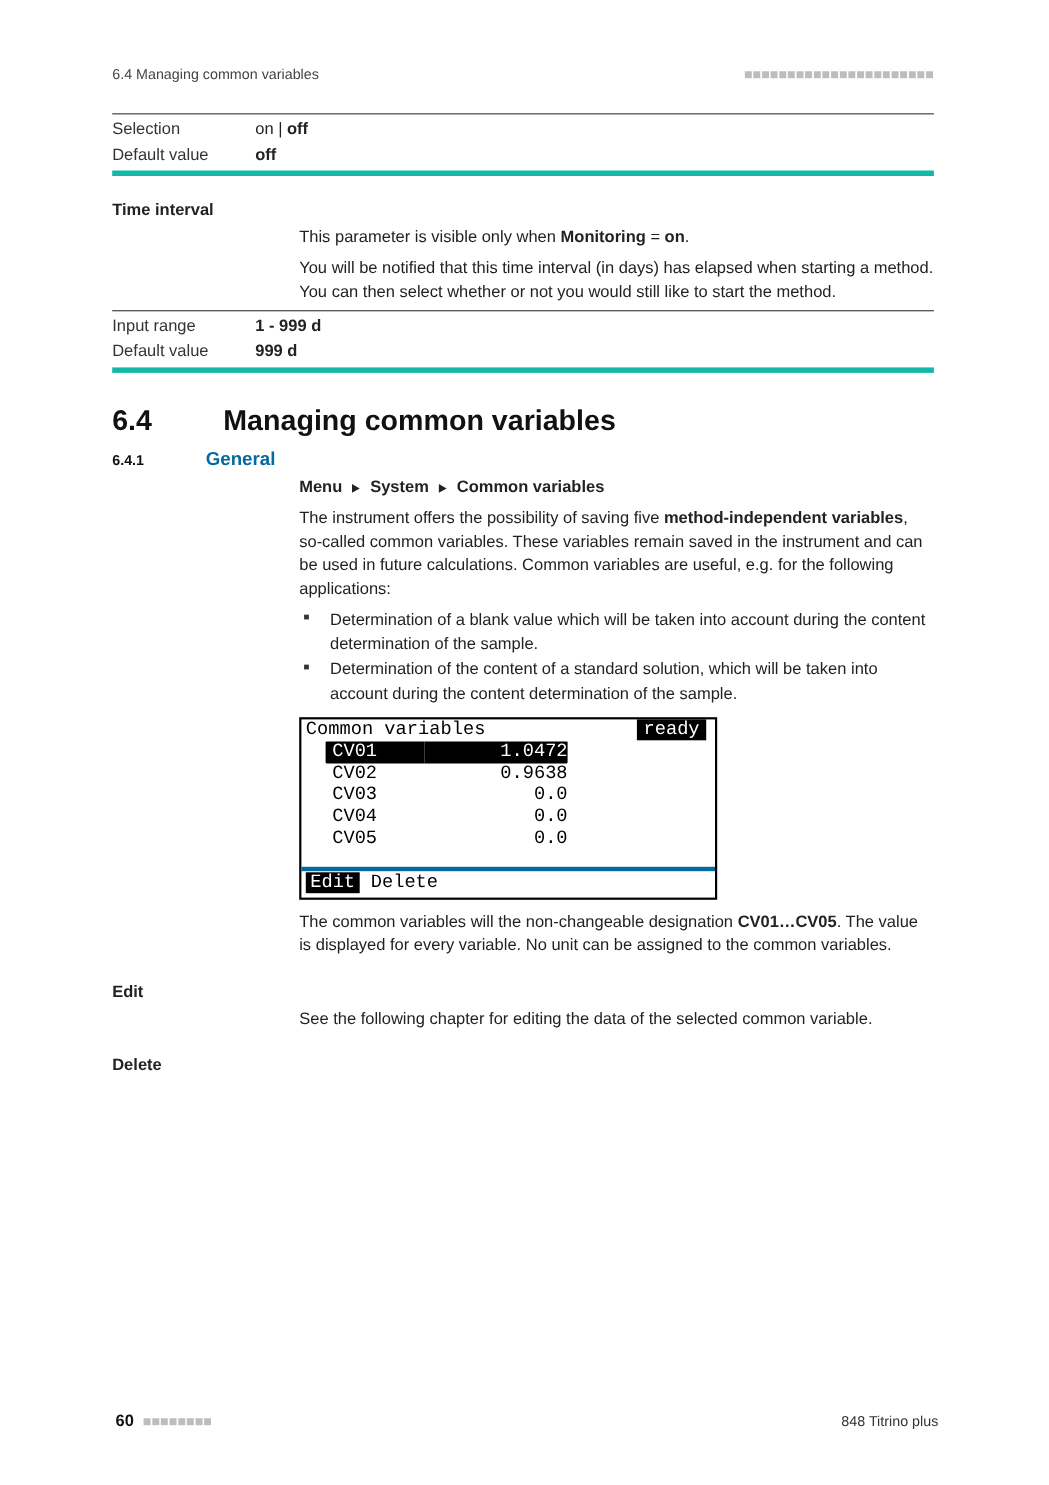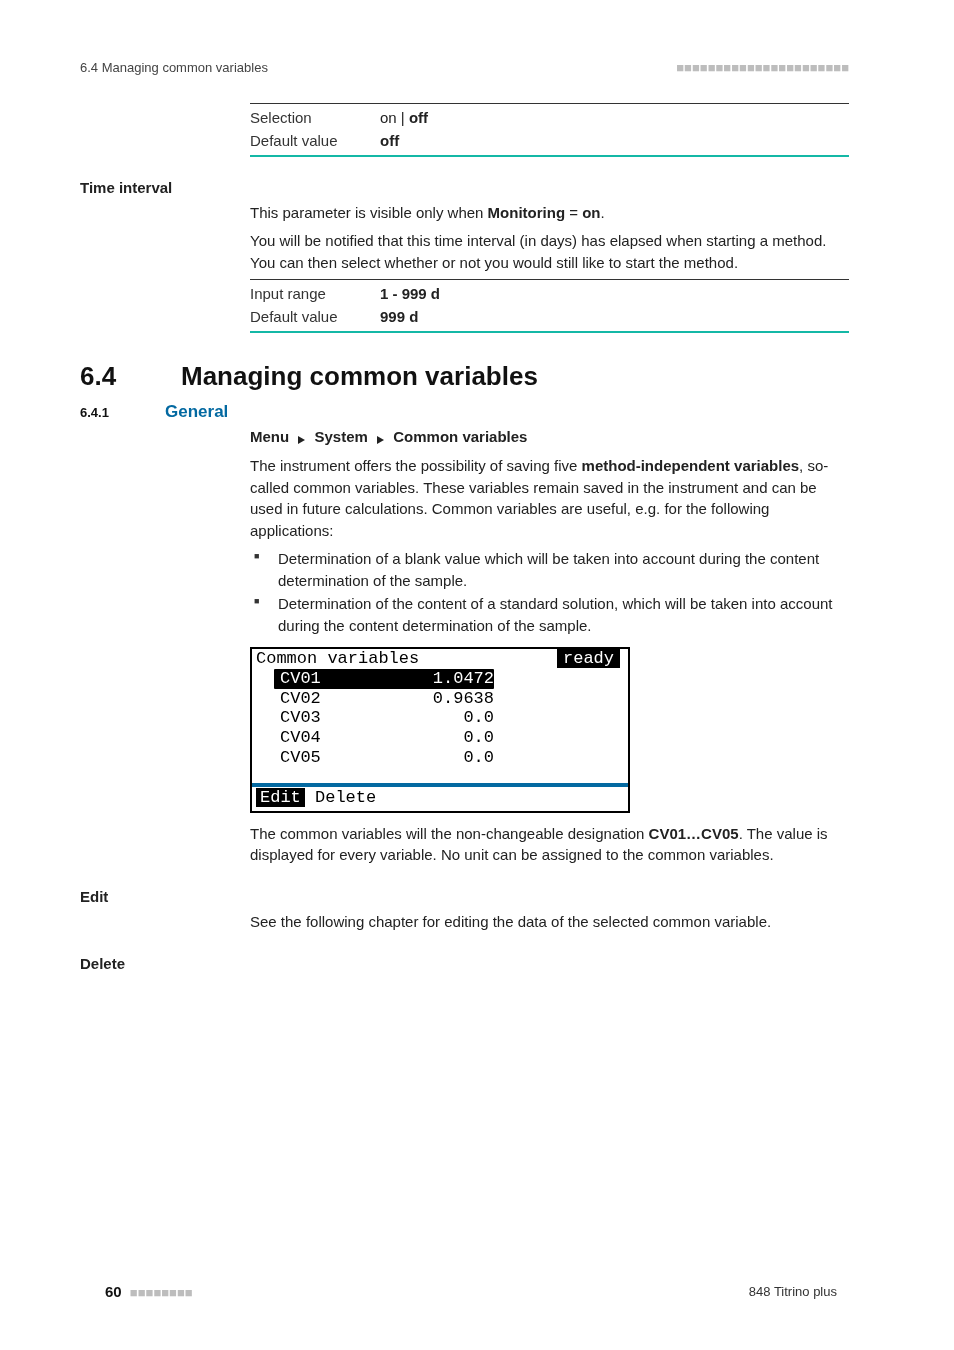--- a/index.html
+++ b/index.html
@@ -6,39 +6,38 @@
   html, body { margin: 0; padding: 0; }
   body {
     width: 954px;
     height: 1350px;
     background: #fff;
     font-family: "Frutiger", "Segoe UI", "Helvetica Neue", Arial, sans-serif;
     color: #222;
     position: relative;
   }
   .page {
-    padding: 60px 105px 40px 80px;
+    padding: 60px 105px 40px 102px;
   }
   .runhead {
     display: flex;
     justify-content: space-between;
     align-items: center;
     font-size: 13px;
     color: #444;
     margin-bottom: 28px;
   }
   .runhead .dots {
     letter-spacing: 0;
     color: #bdbdbd;
     font-size: 13px;
   }
   .param-table {
-    margin-left: 170px;
     border-top: 1px solid #333;
-    border-bottom: 2px solid #14b8a6;
+    border-bottom: 5px solid #14b8a6;
     padding: 3px 0;
   }
   .param-row {
     display: flex;
     font-size: 15px;
     line-height: 1.5;
   }
   .param-row .k {
     width: 130px;
     color: #333;
@@ -175,21 +174,21 @@
   }
   .lcd-foot .btn-sel {
     background: #000;
     color: #fff;
     padding: 0 4px;
   }
   .footer {
     position: absolute;
     bottom: 50px;
     left: 105px;
-    right: 117px;
+    right: 101px;
     display: flex;
     justify-content: space-between;
     align-items: center;
     font-size: 13px;
     margin-top: 20px;
   }
   .footer .pn { font-weight: 700; font-size: 15px; color: #111; }
   .footer .pn .dots { color: #bdbdbd; font-weight: 400; font-size: 13px; letter-spacing: 0; margin-left: 4px;}
   .footer .doc { color: #333; }
   .tri-sep svg { vertical-align: -1px; }

